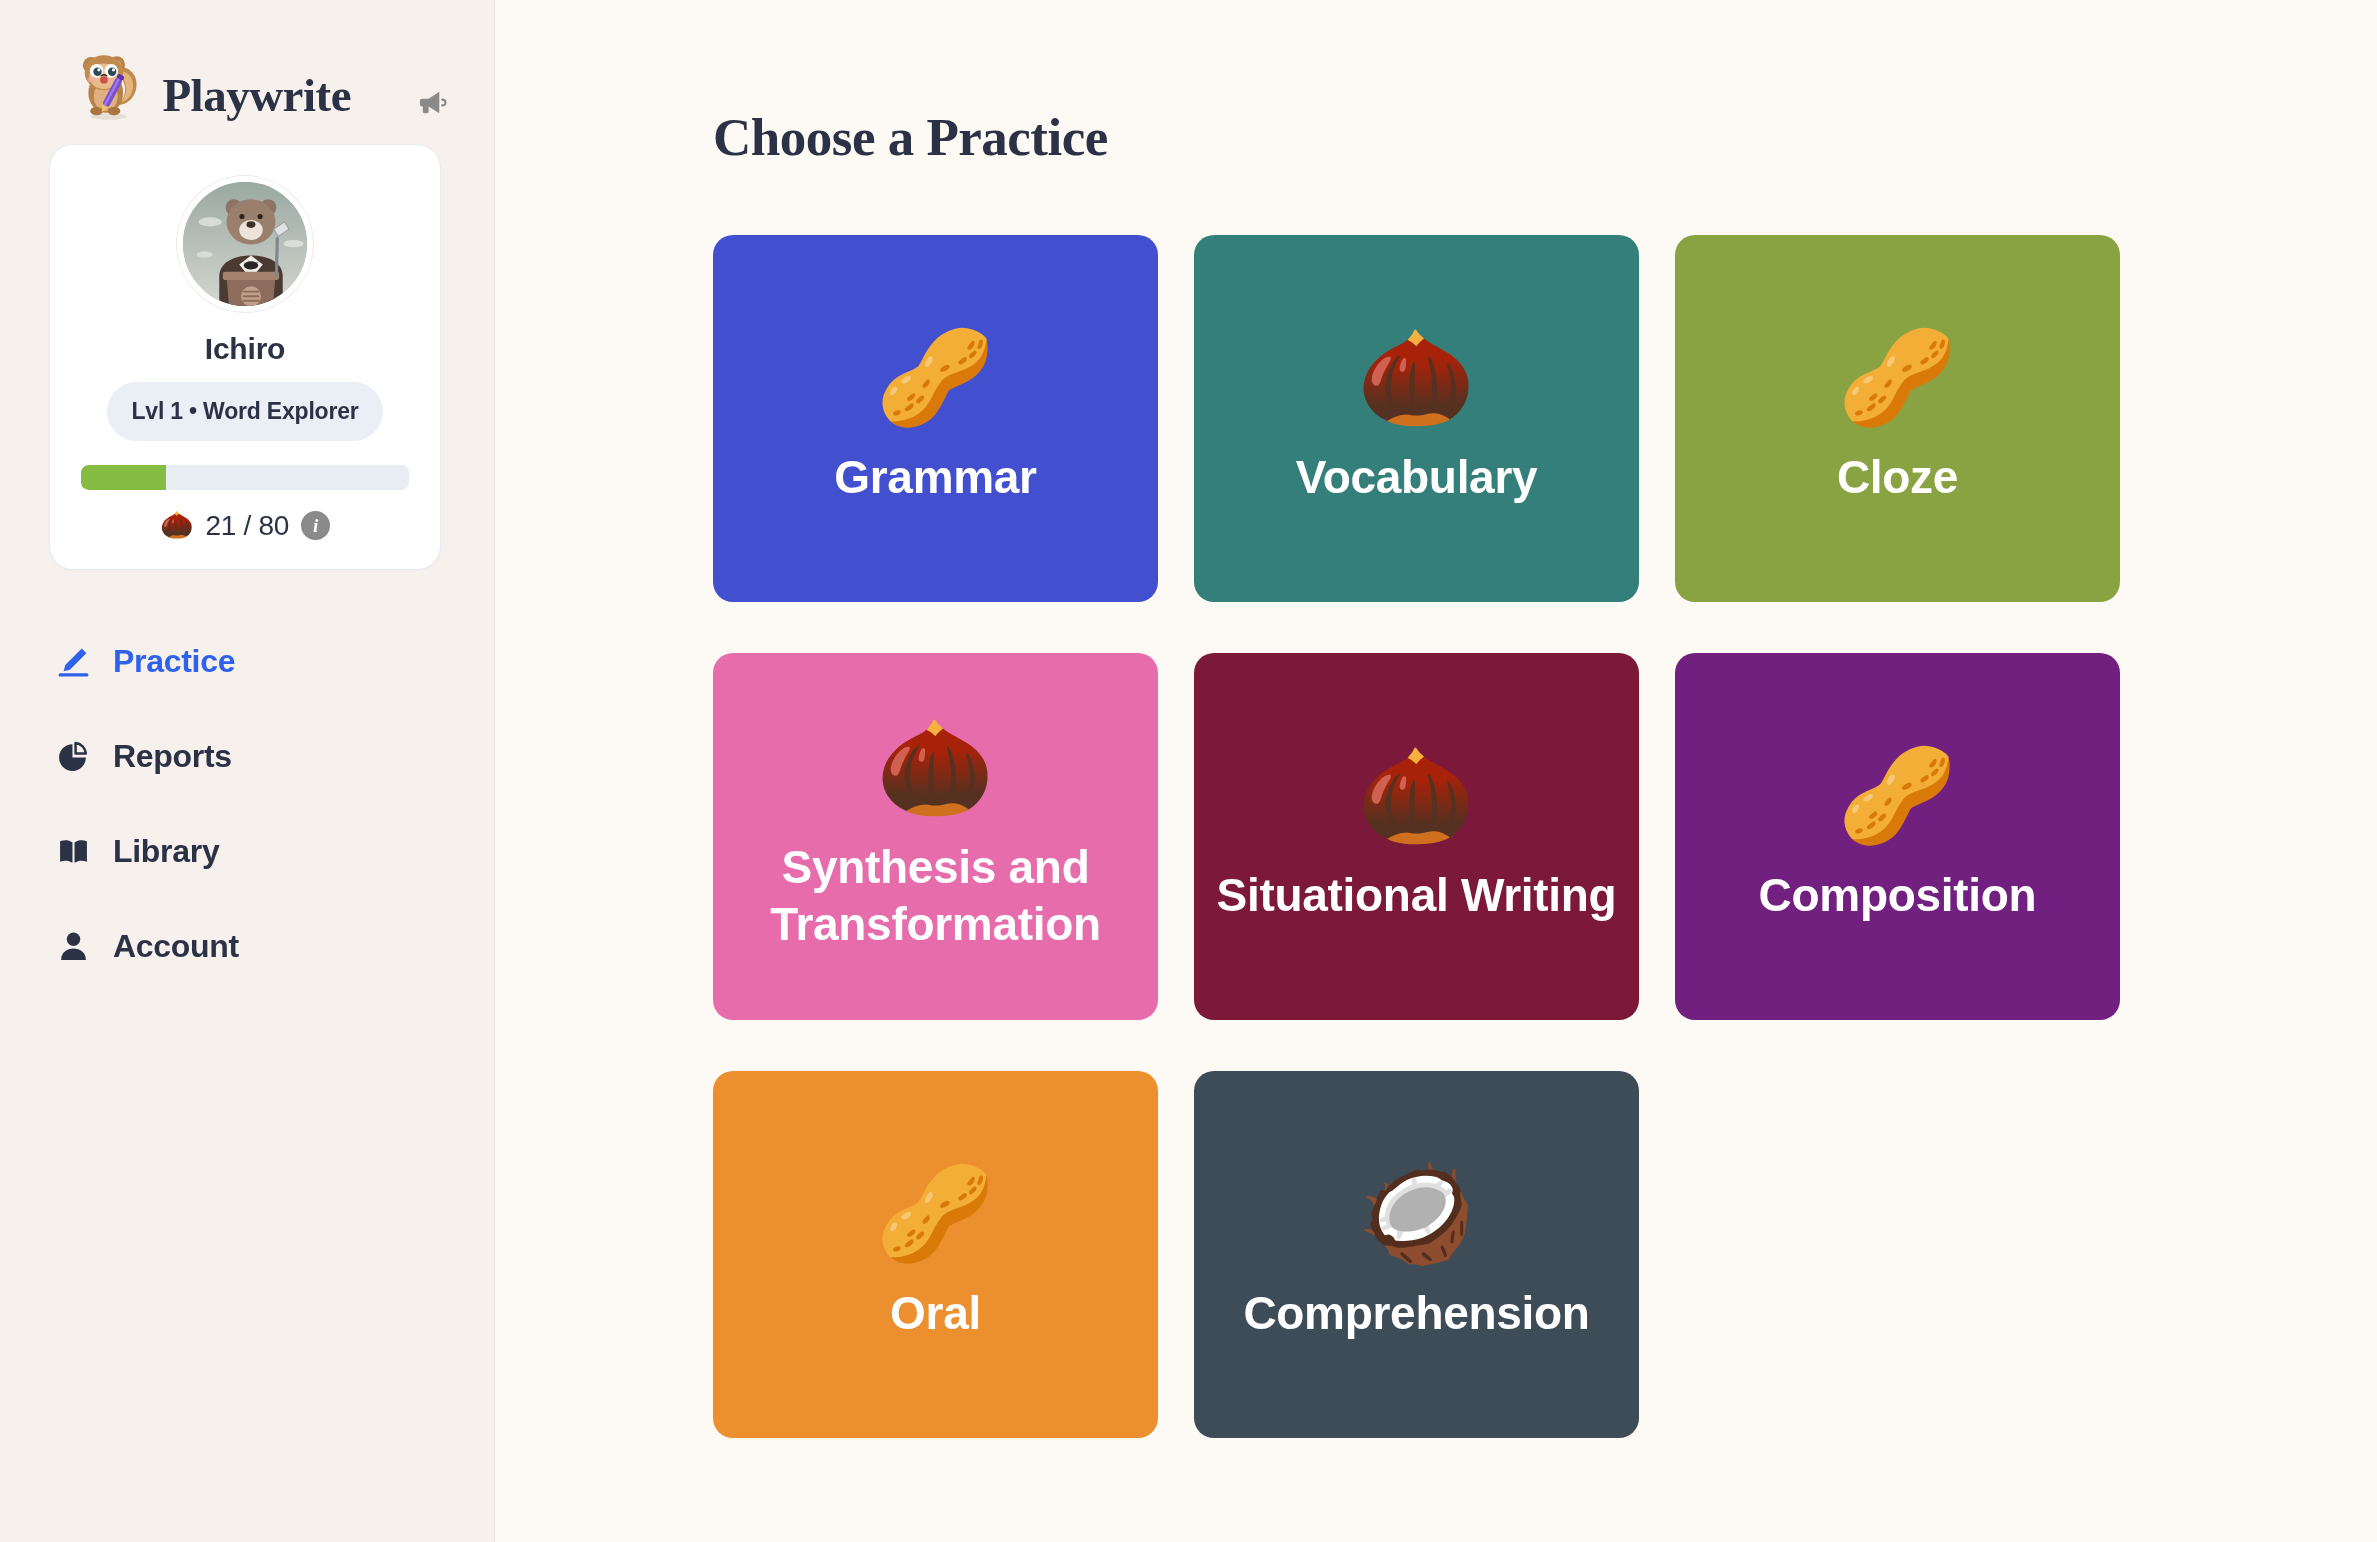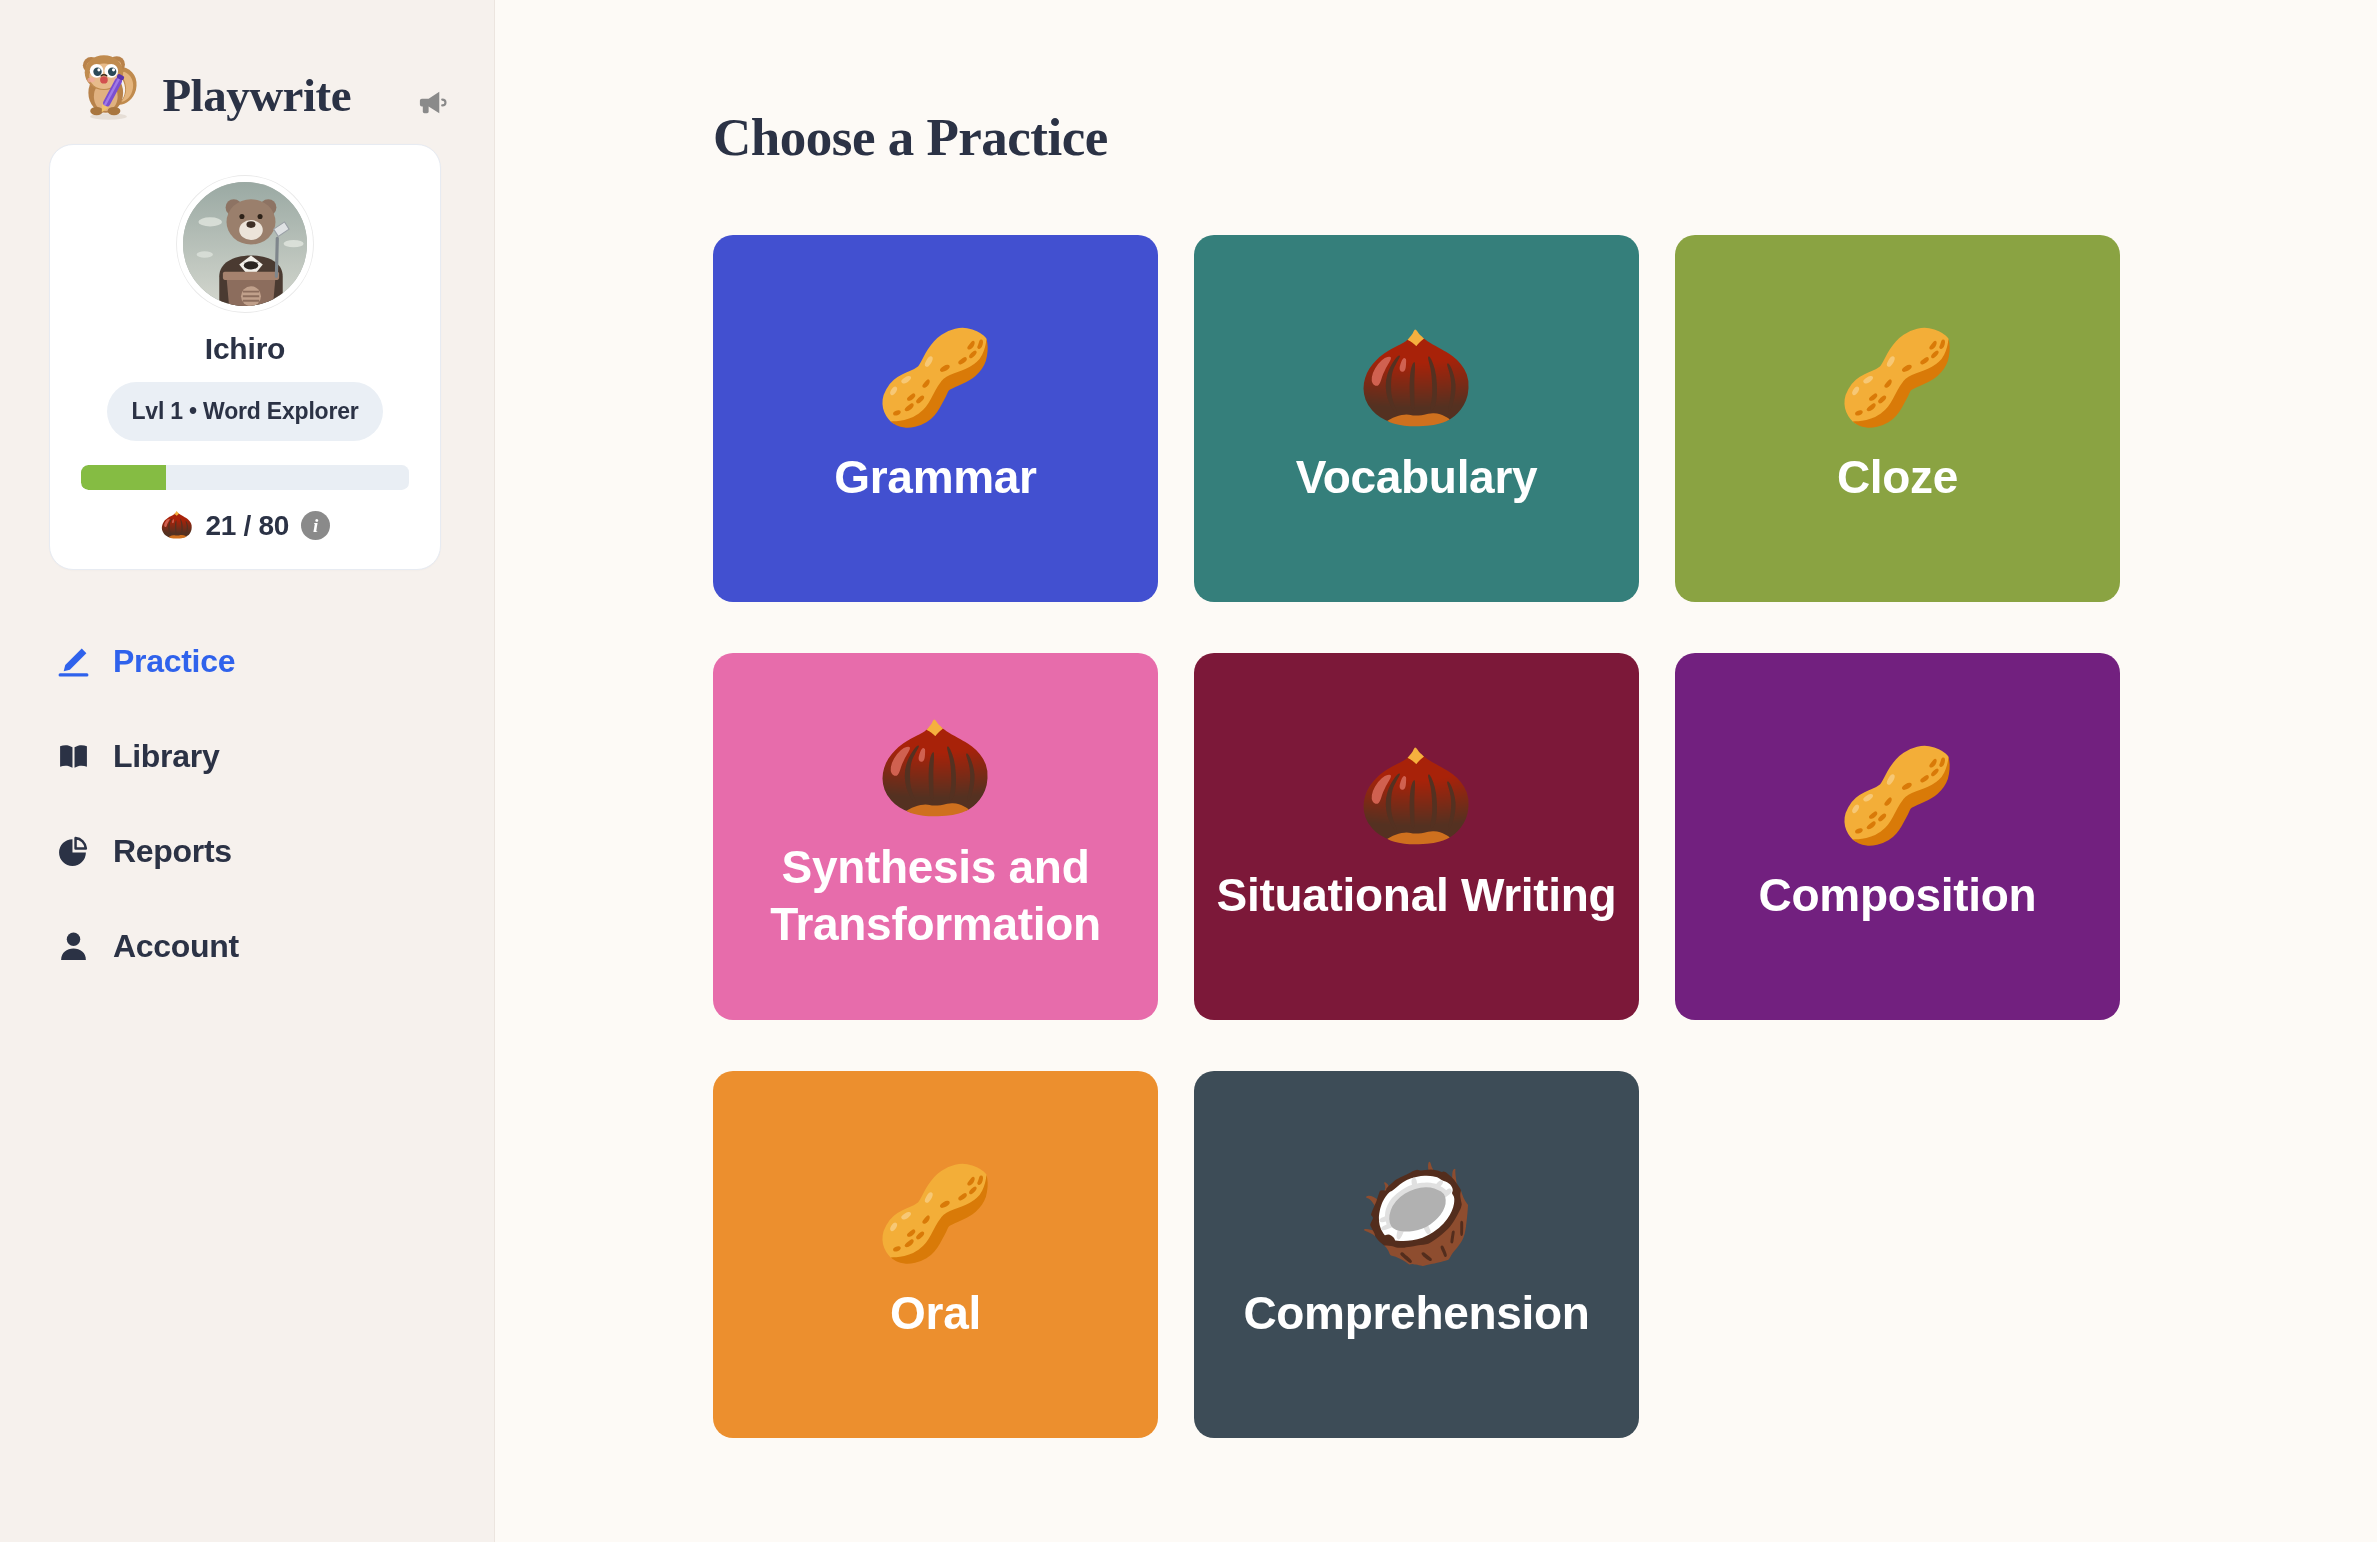--- a/index.html
+++ b/index.html
@@ -116,21 +116,21 @@
   .xp-row {
     margin-top: 20px;
     display: flex;
     align-items: center;
     justify-content: center;
     gap: 12px;
   }
   .xp-acorn { font-size: 27px; line-height: 1; }
   .xp-text {
     font-size: 28px;
-    font-weight: 700;
+    font-weight: 400;
     color: #2b3245;
     letter-spacing: -0.3px;
   }
   .info-dot {
     width: 29px;
     height: 29px;
     border-radius: 50%;
     background: #8a8a8a;
     color: #ffffff;
     font-size: 19px;
@@ -353,35 +353,35 @@
             <path d="M24 3.5l4.5 4.5-16 16-6 1.5 1.5-6z" fill="#2f62ec"></path>
             <path d="M3 29h26" stroke="#2f62ec" stroke-width="3" stroke-linecap="round"></path>
           </svg>
         </span>
         <span class="nav-label">Practice</span>
       </div>
 
       <div class="nav-item">
         <span class="nav-icon">
           <svg viewBox="0 0 32 32" width="33" height="33" aria-hidden="true">
+            <path d="M15 4a13 13 0 1 0 13 13H15z" fill="#2b3245"></path>
+            <path d="M18 3v10h10A11 11 0 0 0 18 3z" fill="none" stroke="#2b3245" stroke-width="2.4" stroke-linejoin="round"></path>
+          </svg>
+        </span>
+        <span class="nav-label">Reports</span>
+      </div>
+
+      <div class="nav-item">
+        <span class="nav-icon">
+          <svg viewBox="0 0 32 32" width="33" height="33" aria-hidden="true">
             <path d="M3 6c4-1.5 8-1.5 12 1v20c-4-2.5-8-2.5-12-1z" fill="#2b3245"></path>
             <path d="M29 6c-4-1.5-8-1.5-12 1v20c4-2.5 8-2.5 12-1z" fill="#2b3245"></path>
           </svg>
         </span>
         <span class="nav-label">Library</span>
-      </div>
-
-      <div class="nav-item">
-        <span class="nav-icon">
-          <svg viewBox="0 0 32 32" width="33" height="33" aria-hidden="true">
-            <path d="M15 4a13 13 0 1 0 13 13H15z" fill="#2b3245"></path>
-            <path d="M18 3v10h10A11 11 0 0 0 18 3z" fill="none" stroke="#2b3245" stroke-width="2.4" stroke-linejoin="round"></path>
-          </svg>
-        </span>
-        <span class="nav-label">Reports</span>
       </div>
 
       <div class="nav-item">
         <span class="nav-icon">
           <svg viewBox="0 0 32 32" width="33" height="33" aria-hidden="true">
             <circle cx="16" cy="9" r="6.5" fill="#2b3245"></circle>
             <path d="M4 29c0-7 5.5-11 12-11s12 4 12 11z" fill="#2b3245"></path>
           </svg>
         </span>
         <span class="nav-label">Account</span>

